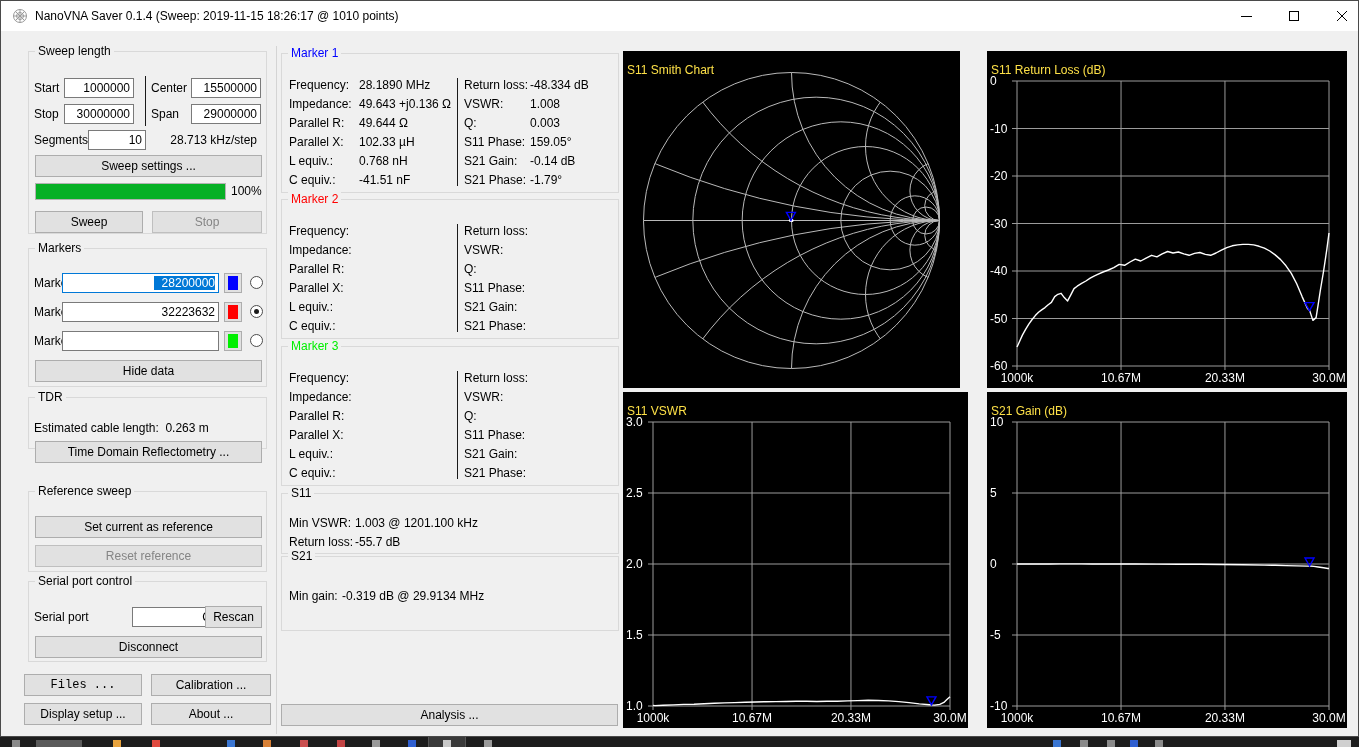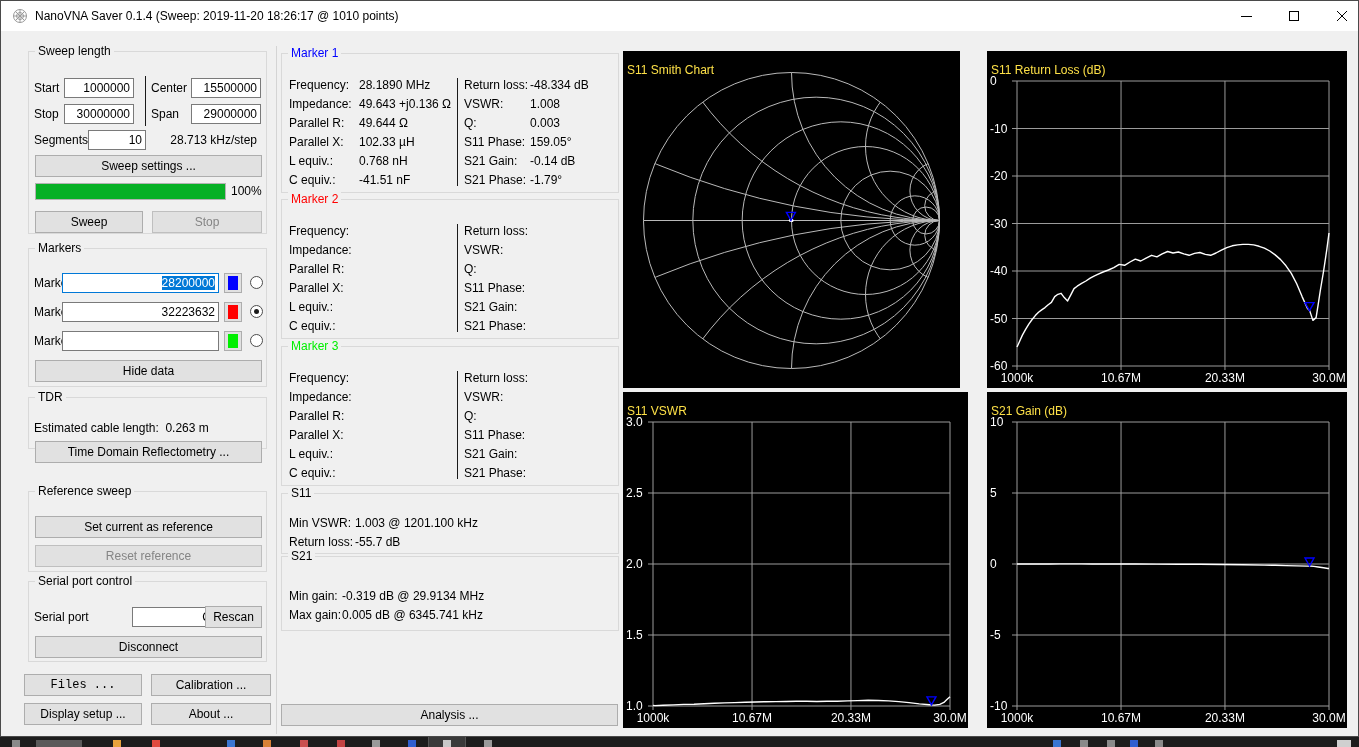--- a/index.html
+++ b/index.html
@@ -10,21 +10,21 @@
   .titlebar .title{position:absolute;left:34px;top:0;line-height:30px;white-space:nowrap;}
   .appicon{position:absolute;left:11px;top:7px;width:16px;height:16px;}
   .wbtn{position:absolute;top:0;width:46px;height:30px;}
   .wbtn .glyph-min{position:absolute;left:18px;top:15px;width:11px;height:1px;background:#000;}
   .wbtn .glyph-max{position:absolute;left:18px;top:10px;width:10px;height:10px;border:1px solid #000;}
   .gb{position:absolute;border:1px solid #d9d9d9;background:#f0f0f0;}
   .gb-title{position:absolute;top:-8px;left:6px;background:#f0f0f0;padding:0 3px;white-space:nowrap;}
   .lbl{position:absolute;line-height:20px;white-space:nowrap;}
   .inp{position:absolute;height:20px;background:#fff;border:1px solid #7a7a7a;font-family:"Liberation Sans",sans-serif;font-size:12px;text-align:right;padding:0 3px;color:#000;}
   .inp-sel{position:absolute;height:20px;background:#fff;border:1px solid #0078d7;text-align:right;padding:0 3px;line-height:18px;}
-  .inp-sel .sel{background:#0078d7;color:#fff;}
+  .inp-sel .sel{background:#0078d7;color:#fff;padding-left:8px;}
   .btn{position:absolute;height:22px;background:#e1e1e1;border:1px solid #adadad;text-align:center;line-height:20px;cursor:default;white-space:nowrap;}
   .btn.disabled{color:#858585;border-color:#bfbfbf;}
   .cbtn{position:absolute;width:18px;height:20px;background:#e1e1e1;border:1px solid #adadad;}
   .cbtn .sw{position:absolute;left:3px;top:2px;width:10px;height:14px;}
   .radio{position:absolute;width:13px;height:13px;border:1px solid #4c4c4c;border-radius:50%;background:#fff;}
   .radio.checked::after{content:'';position:absolute;left:3px;top:3px;width:5px;height:5px;border-radius:50%;background:#1a1a1a;}
   .vline{position:absolute;width:1px;background:#1a1a1a;}
   .progress{position:absolute;height:17px;border:1px solid #b2b2b2;background:#e6e6e6;}
   .progress .fill{position:absolute;left:0;top:0;bottom:0;}
   .mcol{position:absolute;}
@@ -48,21 +48,21 @@
 
     <div class="titlebar">
       <svg class="appicon" viewBox="0 0 16 16">
         <circle cx="8" cy="8" r="6.5" fill="none" stroke="#9a9a9a" stroke-width="1"></circle>
         <circle cx="8" cy="8" r="3.5" fill="none" stroke="#9a9a9a" stroke-width="1"></circle>
         <line x1="1.5" y1="8" x2="14.5" y2="8" stroke="#9a9a9a"></line>
         <line x1="8" y1="1.5" x2="8" y2="14.5" stroke="#9a9a9a"></line>
         <line x1="3.4" y1="3.4" x2="12.6" y2="12.6" stroke="#9a9a9a"></line>
         <line x1="12.6" y1="3.4" x2="3.4" y2="12.6" stroke="#9a9a9a"></line>
       </svg>
-      <span class="title">NanoVNA Saver 0.1.4 (Sweep: 2019-11-20 18:26:17 @ 1010 points)</span>
+      <span class="title">NanoVNA Saver 0.1.4 (Sweep: 2019-11-15 18:26:17 @ 1010 points)</span>
       <div class="wbtn" style="left:1222px;">
           <div class="glyph-min"></div>
         </div>
       <div class="wbtn" style="left:1270px;">
           <div class="glyph-max"></div>
         </div>
       <div class="wbtn" style="left:1318px;">
         <svg style="position:absolute;left:17px;top:9px;" width="12" height="12" viewBox="0 0 12 12">
             <line x1="1" y1="1" x2="11" y2="11" stroke="#000"></line>
             <line x1="11" y1="1" x2="1" y2="11" stroke="#000"></line>
@@ -322,24 +322,20 @@
         <span class="ml" style="width:66px;">Return loss:</span>
         <span class="mv">-55.7 dB</span>
       </div>
     </div>
 
     <div class="gb" style="left:280px;top:555px;width:338px;height:75px;">
       <span class="gb-title">S21</span>
       <div class="mrow" style="position:absolute;left:7px;top:30px;width:320px;">
         <span class="ml" style="width:53px;">Min gain:</span>
         <span class="mv">-0.319 dB @ 29.9134 MHz</span>
-      </div>
-      <div class="mrow" style="position:absolute;left:7px;top:49px;width:320px;">
-        <span class="ml" style="width:53px;">Max gain:</span>
-        <span class="mv">0.005 dB @ 6345.741 kHz</span>
       </div>
     </div>
 
     <div class="btn" style="left:280px;top:703px;width:337px;">Analysis ...</div>
 
     <div class="chart" style="left:622px;top:50px;width:337px;height:337px;">
       <span class="chart-title">S11 Smith Chart</span>
       <svg width="337" height="337">
           <circle cx="168.5" cy="169.5" r="148" fill="none" stroke="#b9b9b9" stroke-width="1"></circle>
           <line x1="20.5" y1="169.5" x2="316.5" y2="169.5" stroke="#b9b9b9" stroke-width="1"></line>

